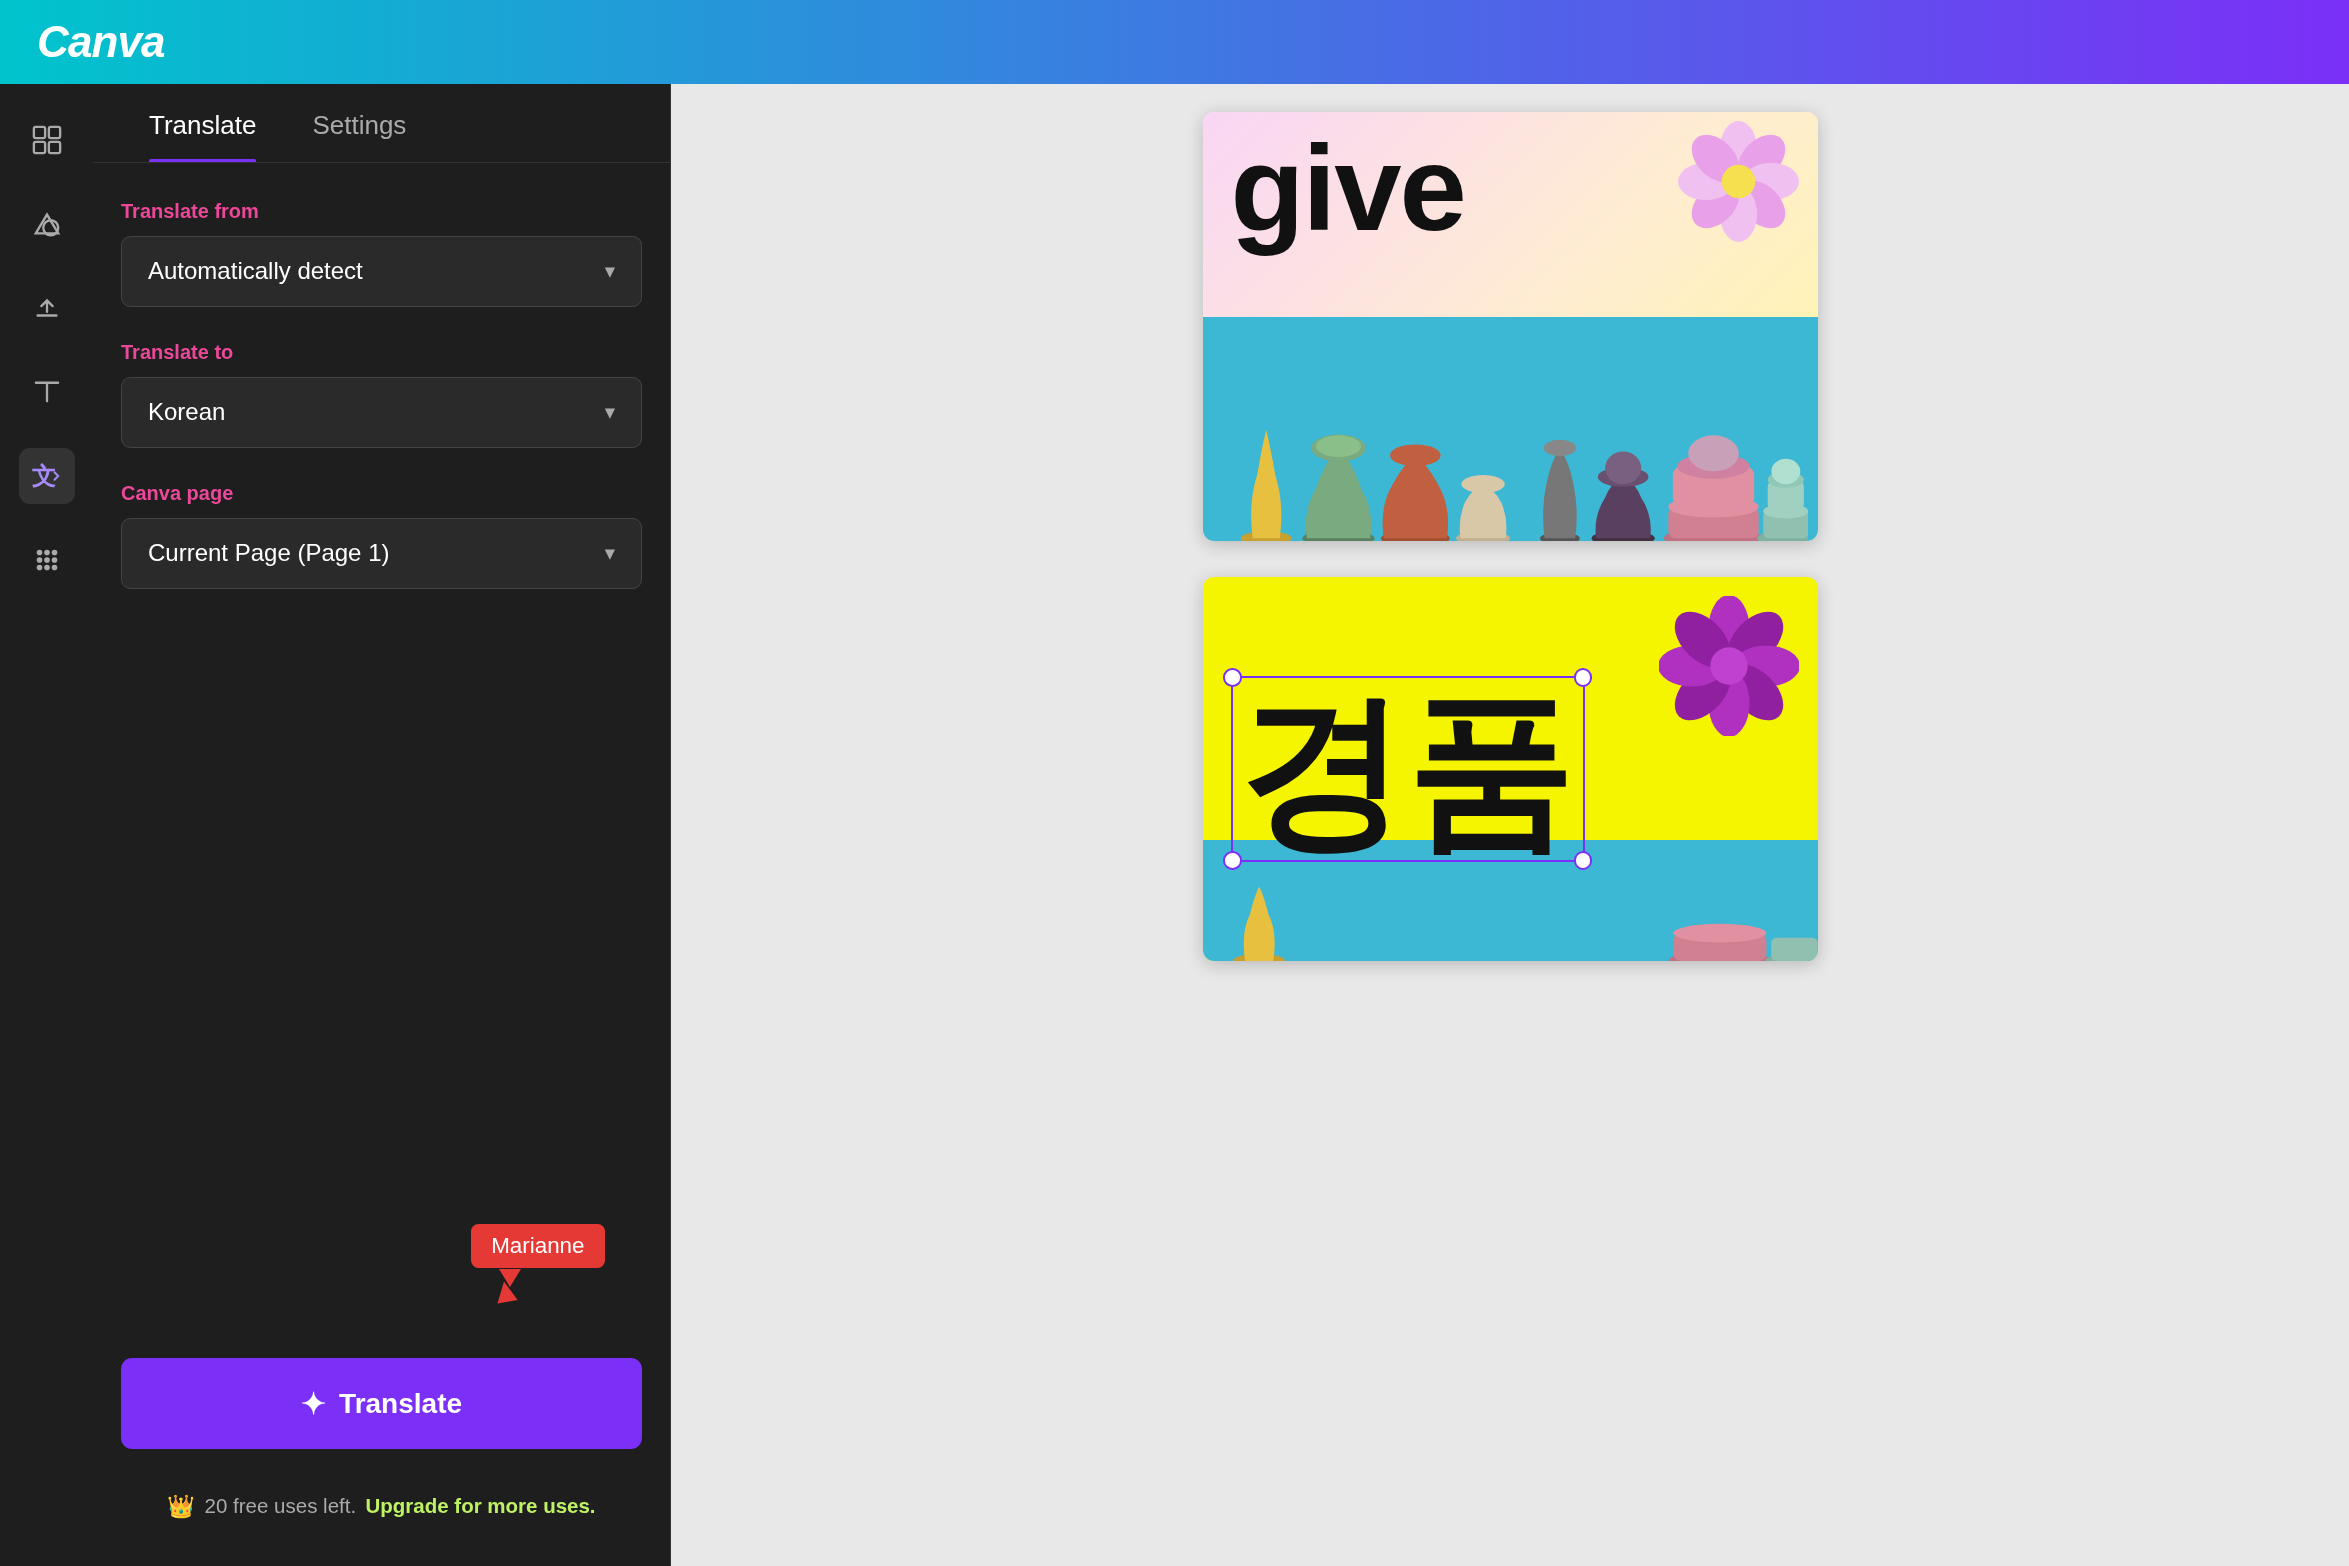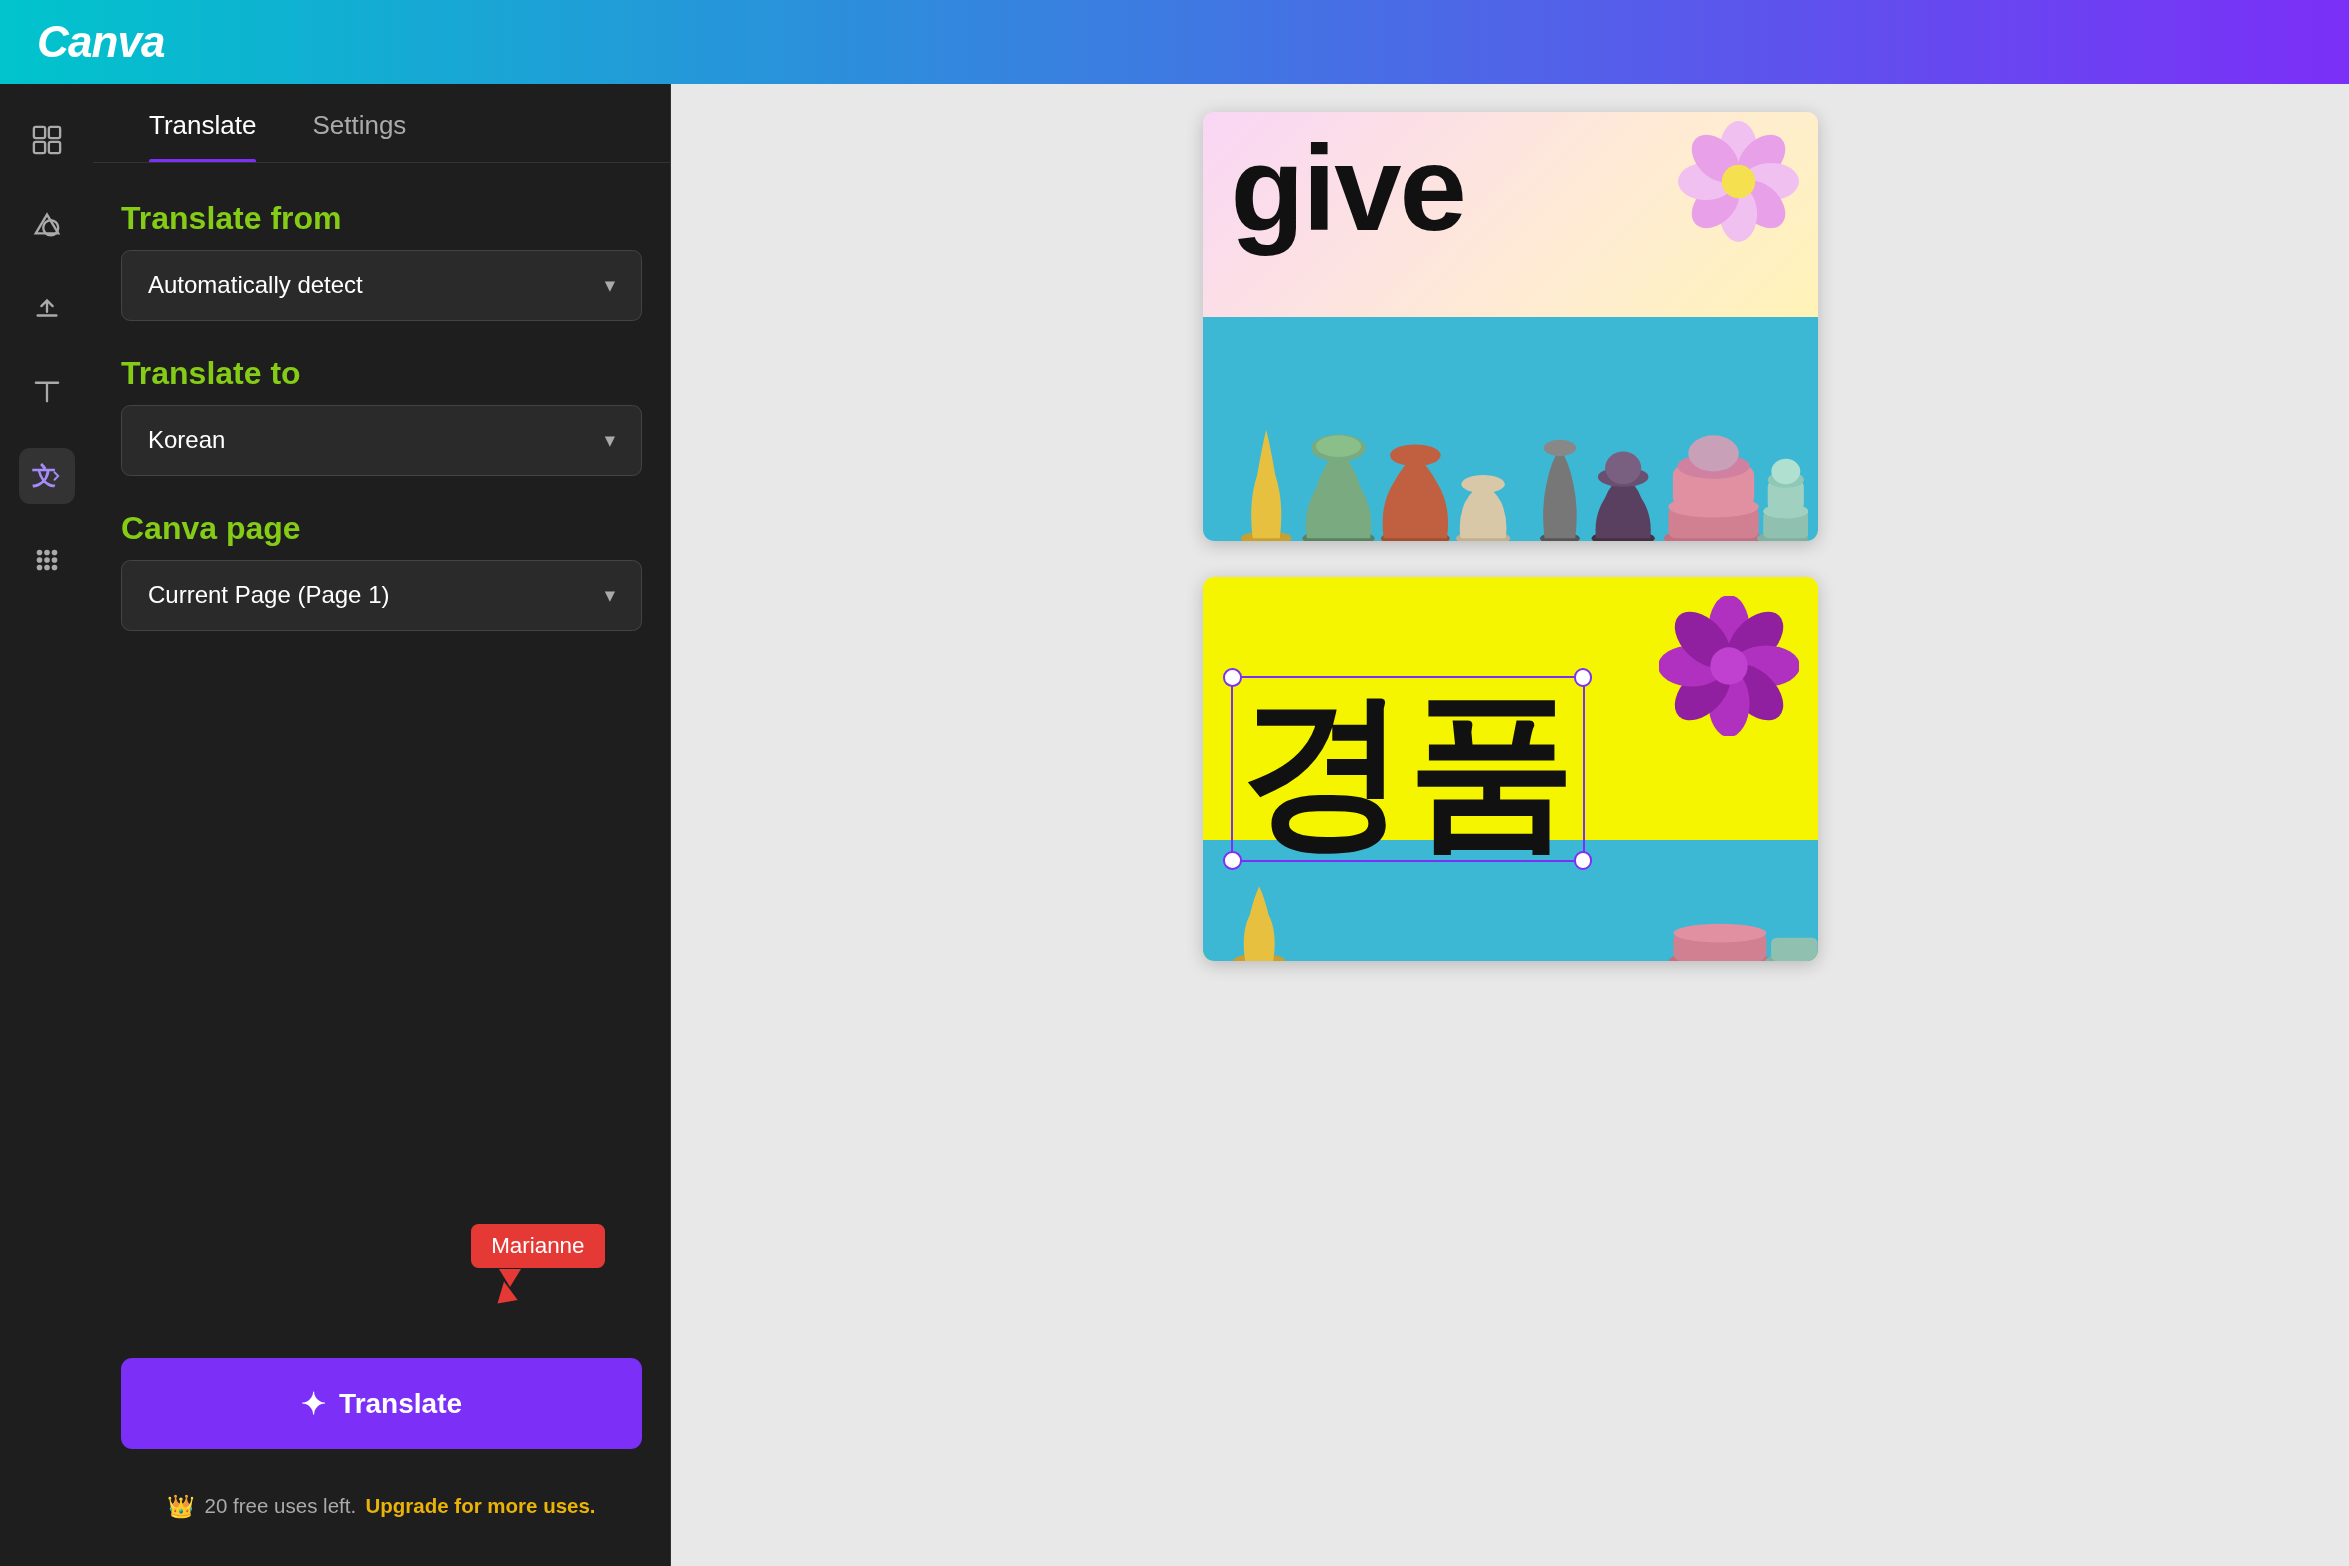--- a/index.html
+++ b/index.html
@@ -112,22 +112,22 @@
       flex-direction: column;
       gap: 34px;
     }
 
     .field-group {
       display: flex;
       flex-direction: column;
       gap: 13px;
     }
     .field-label {
-      font-size: 32px;
-      color: #84cc16;
+      font-size: 20px;
+      color: #ec4899;
       font-weight: 600;
     }
     .select-wrapper {
       position: relative;
     }
     .select-box {
       width: 100%;
       background: #2a2a2a;
       border: 1.4px solid #444;
       border-radius: 9.3px;
@@ -204,21 +204,21 @@
       gap: 9.3px;
       font-size: 20.5px;
       color: #aaa;
       padding: 9.3px 0;
     }
     .free-uses .crown {
       font-size: 22.4px;
     }
     .free-uses .upgrade {
       font-weight: 700;
-      color: #eab308;
+      color: #bef264;
     }
 
     
     .canvas-area {
       flex: 1;
       background: #e8e8e8;
       overflow: hidden;
       display: flex;
       flex-direction: column;
       align-items: center;

